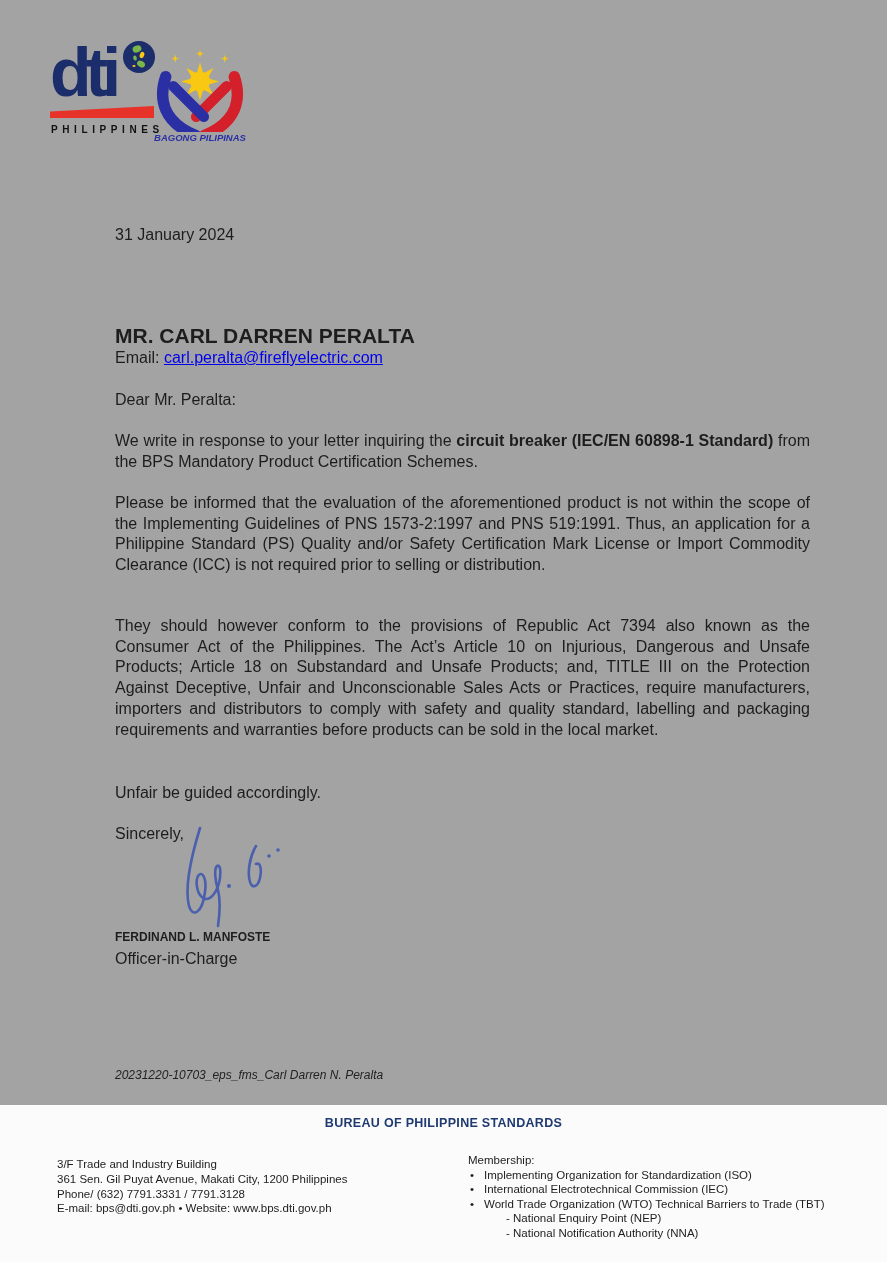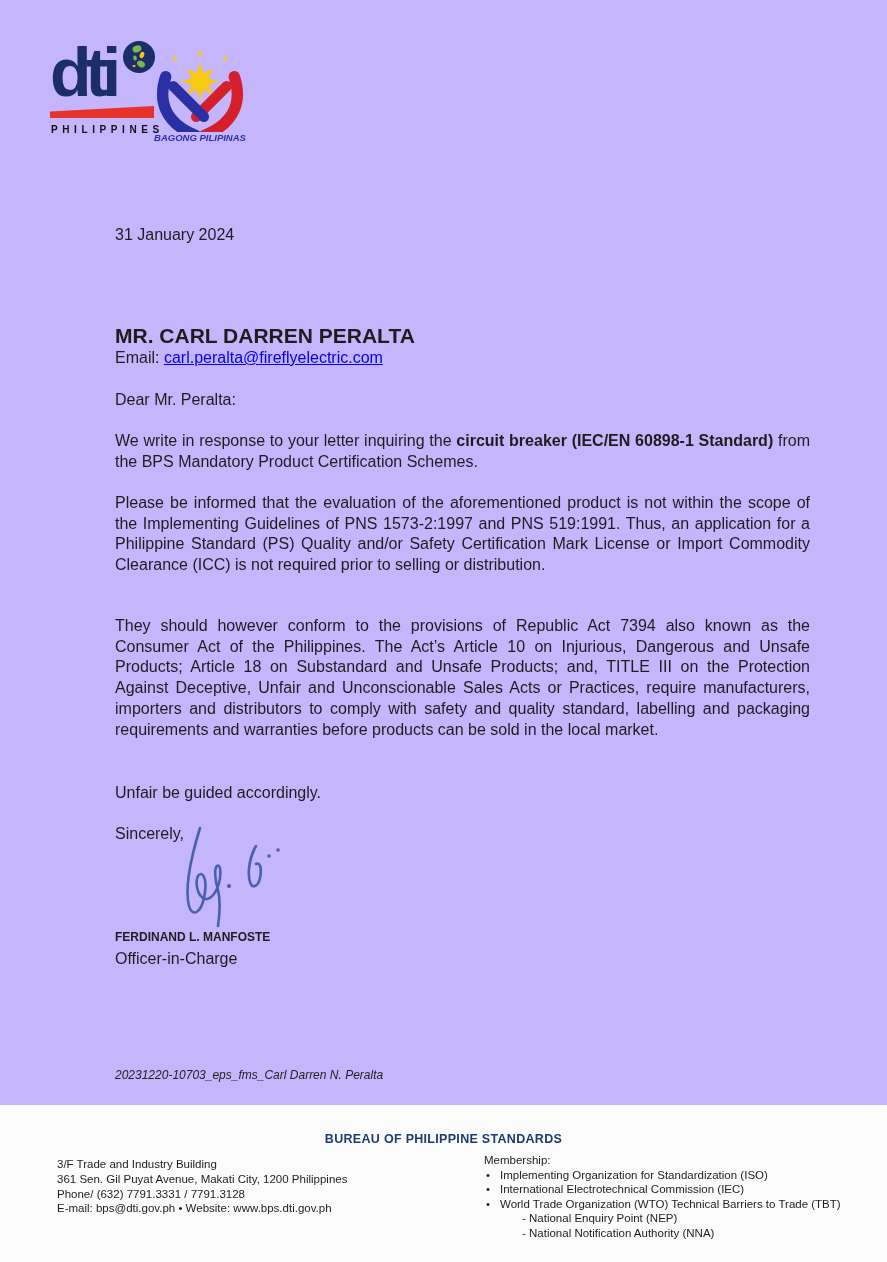--- a/index.html
+++ b/index.html
@@ -2,21 +2,21 @@
 <html><head>
 <meta charset="utf-8">
 <style>
   * { box-sizing: border-box; }
   html, body { margin: 0; padding: 0; background: #e9e9e9; }
   .page {
     position: relative;
     width: 887px;
     height: 1262px;
     margin: 0 auto;
-    background: #c4b5fd;
+    background: #a3a3a3;
     font-family: "Liberation Sans", sans-serif;
     color: #1d1d1d;
     overflow: hidden;
   }
 
   
   .dti-logo { position: absolute; left: 50px; top: 44px; width: 108px; height: 102px; }
   .dti-word {
     position: absolute; left: 0; top: -6px;
     font-size: 68px; font-weight: bold; letter-spacing: -6px;
@@ -59,24 +59,23 @@
   .sig-title { top: 925px; }
   .ref-line { top: 1041px; font-size: 12px; font-style: italic; color: #222; }
   .signature-svg { position: absolute; left: 170px; top: 820px; width: 200px; height: 112px; }
 
   
   .footer-band { position: absolute; left: 0; top: 1105px; width: 887px; height: 157px; background: #fbfbfb; }
   .bureau-title {
     position: absolute; left: 0; top: 1116px; width: 887px;
     text-align: center; font-size: 12.5px; font-weight: bold; color: #1f3a70;
     letter-spacing: 0.3px;
-    margin-top: 16px;
   }
   .footer-left { position: absolute; left: 57px; top: 1157px; font-size: 11.5px; line-height: 14.8px; color: #1d1d1d; }
-  .footer-right { position: absolute; left: 484px; top: 1153px; font-size: 11.5px; line-height: 14.6px; color: #1d1d1d; }
+  .footer-right { position: absolute; left: 468px; top: 1153px; font-size: 11.5px; line-height: 14.6px; color: #1d1d1d; }
   .mem-item { padding-left: 2px; }
   .mem-item .bullet { display: inline-block; width: 14px; }
   .mem-sub { padding-left: 38px; }
 </style>
 </head>
 <body>
 
 <div class="page">
 
   <div class="dti-logo">

